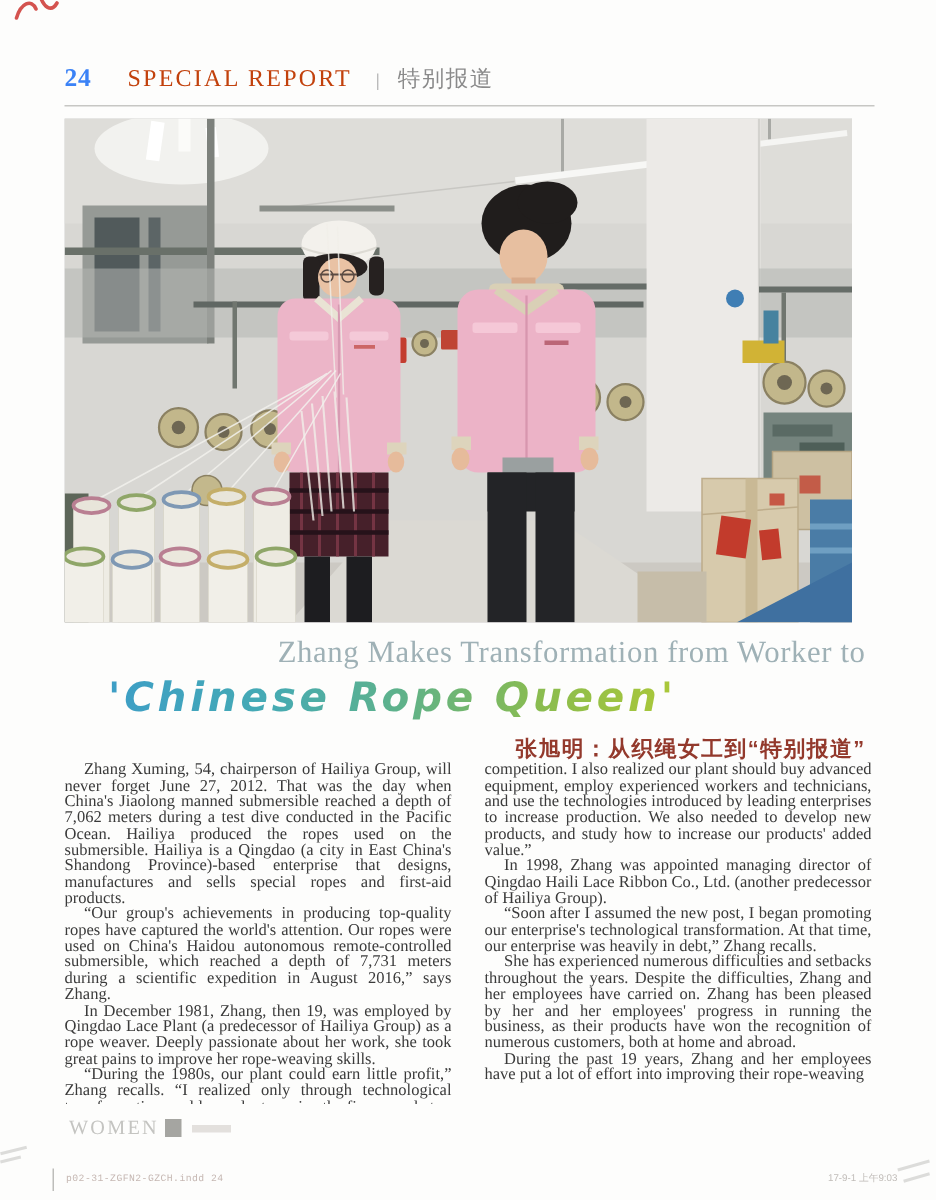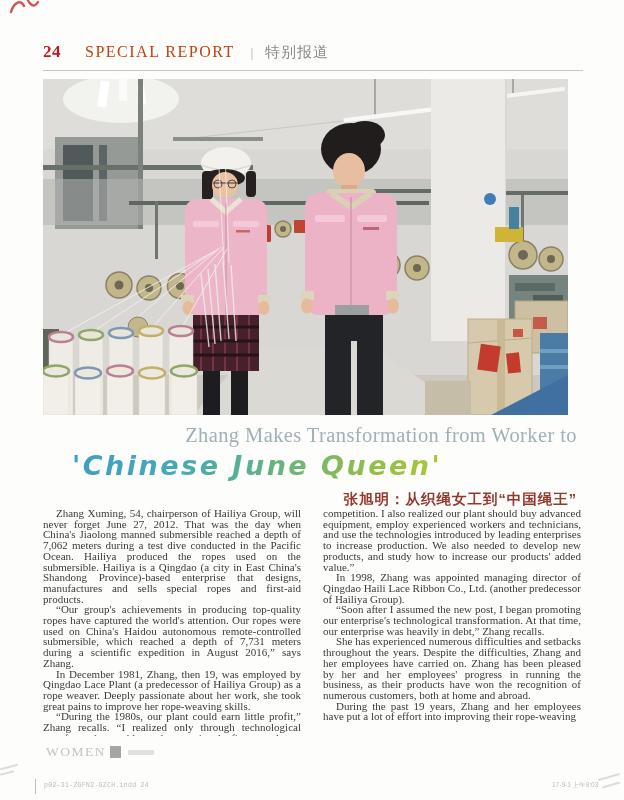--- a/index.html
+++ b/index.html
@@ -4,21 +4,21 @@
 <style>
   html,body{margin:0;padding:0;}
   body{
     width:624px;height:800px;position:relative;overflow:hidden;
     background:#fdfdfc;
     font-family:"Liberation Serif", serif;
   }
   
   .header{position:absolute;left:43px;top:42px;width:538px;}
   .header-line{display:flex;align-items:baseline;gap:10px;}
-  .page-num{font-size:17px;font-weight:bold;color:#b91c1c;letter-spacing:.5px;}
+  .page-num{font-size:17px;font-weight:bold;color:#3b82f6;letter-spacing:.5px;}
   .section-title{font-size:16px;color:#c2410c;letter-spacing:1.5px;margin-left:14px;}
   .header-div{color:#9a9a9a;font-size:12px;margin:0 2px 0 6px;}
   .section-cn{font-size:15px;color:#8a8a8a;font-family:"Liberation Sans",sans-serif;letter-spacing:1px;}
   .header-rule{position:absolute;left:43px;top:70px;width:540px;height:1px;background:#c7c7c4;}
   
   .corner-mark{position:absolute;left:8px;top:-3px;}
   
   .photo{position:absolute;left:43px;top:79px;width:525px;height:336px;overflow:hidden;background:#d8d7d3;}
   .photo svg{display:block;}
   
@@ -274,22 +274,22 @@
     <rect x="497" y="286" width="28" height="4" fill="#6f9fc2"></rect>
     <rect x="497" y="318" width="28" height="18" fill="#2f5678"></rect>
   </g>
   <path d="M448,336 L525,296 L525,336 Z" fill="#3f70a0"></path>
   <rect x="382" y="302" width="46" height="34" fill="#c6bda9"></rect>
 </svg>
 </figure>
 
 <div class="title-block">
   <div class="title-en1">Zhang Makes Transformation from Worker to</div>
-  <div class="title-en2">'Chinese June Queen'</div>
-  <div class="title-cn">张旭明：从织绳女工到“中国绳王”</div>
+  <div class="title-en2">'Chinese Rope Queen'</div>
+  <div class="title-cn">张旭明：从织绳女工到“特别报道”</div>
 </div>
 
 <div class="article">
   <div class="col">
     <p>Zhang Xuming, 54, chairperson of Hailiya Group, will never forget June 27, 2012. That was the day when China's Jiaolong manned submersible reached a depth of 7,062 meters during a test dive conducted in the Pacific Ocean. Hailiya produced the ropes used on the submersible. Hailiya is a Qingdao (a city in East China's Shandong Province)-based enterprise that designs, manufactures and sells special ropes and first-aid products.</p>
     <p>“Our group's achievements in producing top-quality ropes have captured the world's attention. Our ropes were used on China's Haidou autonomous remote-controlled submersible, which reached a depth of 7,731 meters during a scientific expedition in August 2016,” says Zhang.</p>
     <p>In December 1981, Zhang, then 19, was employed by Qingdao Lace Plant (a predecessor of Hailiya Group) as a rope weaver. Deeply passionate about her work, she took great pains to improve her rope-weaving skills.</p>
     <p>“During the 1980s, our plant could earn little profit,” Zhang recalls. “I realized only through technological transformation could our plant survive the fierce market</p>
   </div>
   <div class="col">

